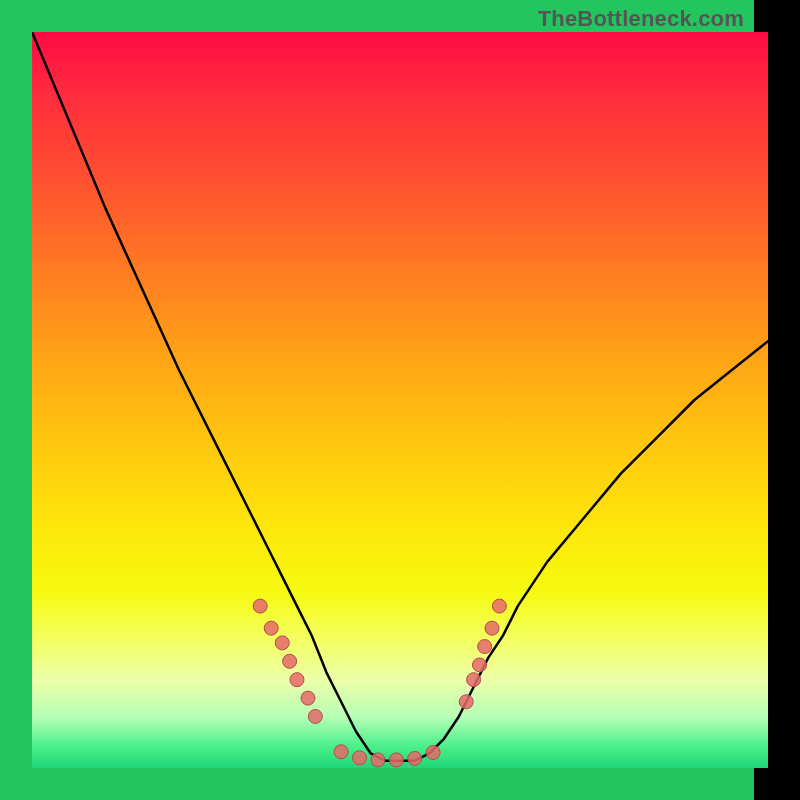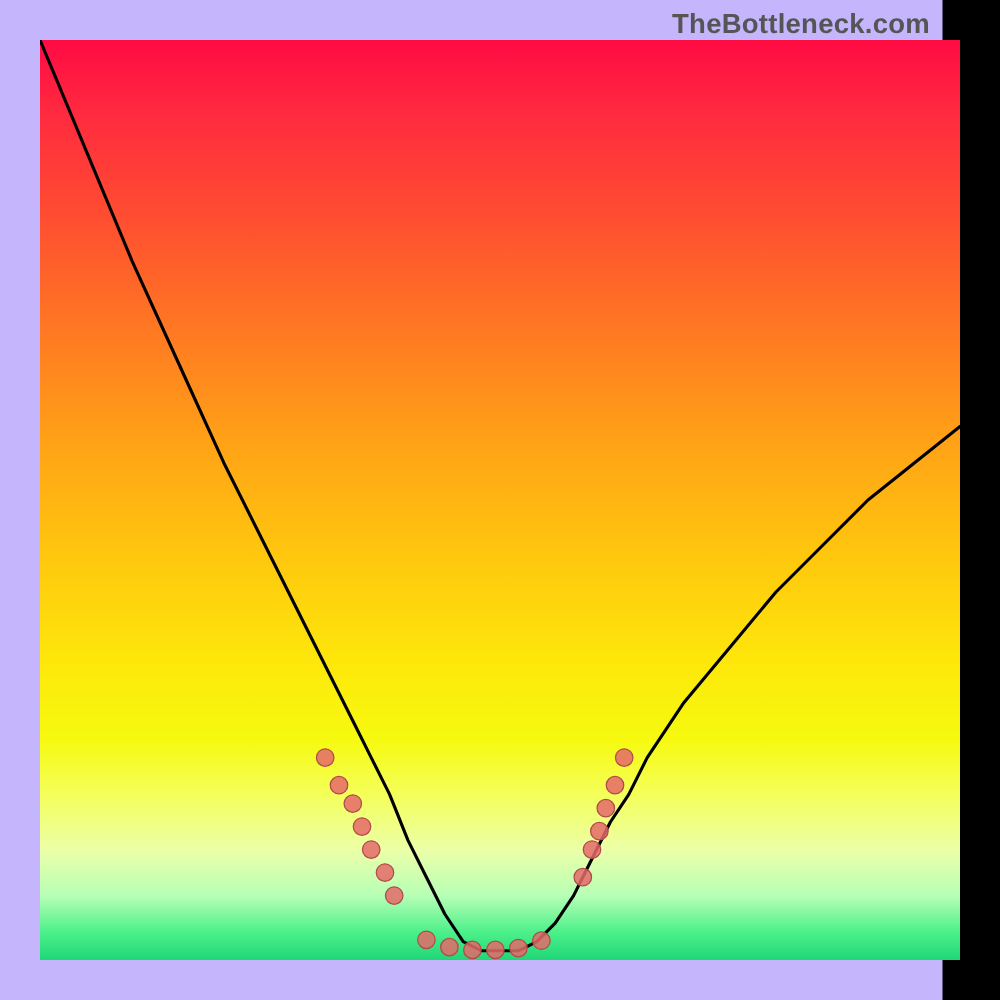--- a/index.html
+++ b/index.html
@@ -10,21 +10,21 @@
     overflow: hidden;
     background: #000;
     font-family: Arial, Helvetica, sans-serif;
   }
   .frame {
     position: absolute;
     top: 0;
     left: 0;
     width: 754px;
     height: 800px;
-    background: #c4b5fd;
+    background: #22c55e;
   }
   .plot-area {
     position: absolute;
     top: 32px;
     left: 32px;
     width: 736px;
     height: 736px;
     
     background: linear-gradient(
       to bottom,

